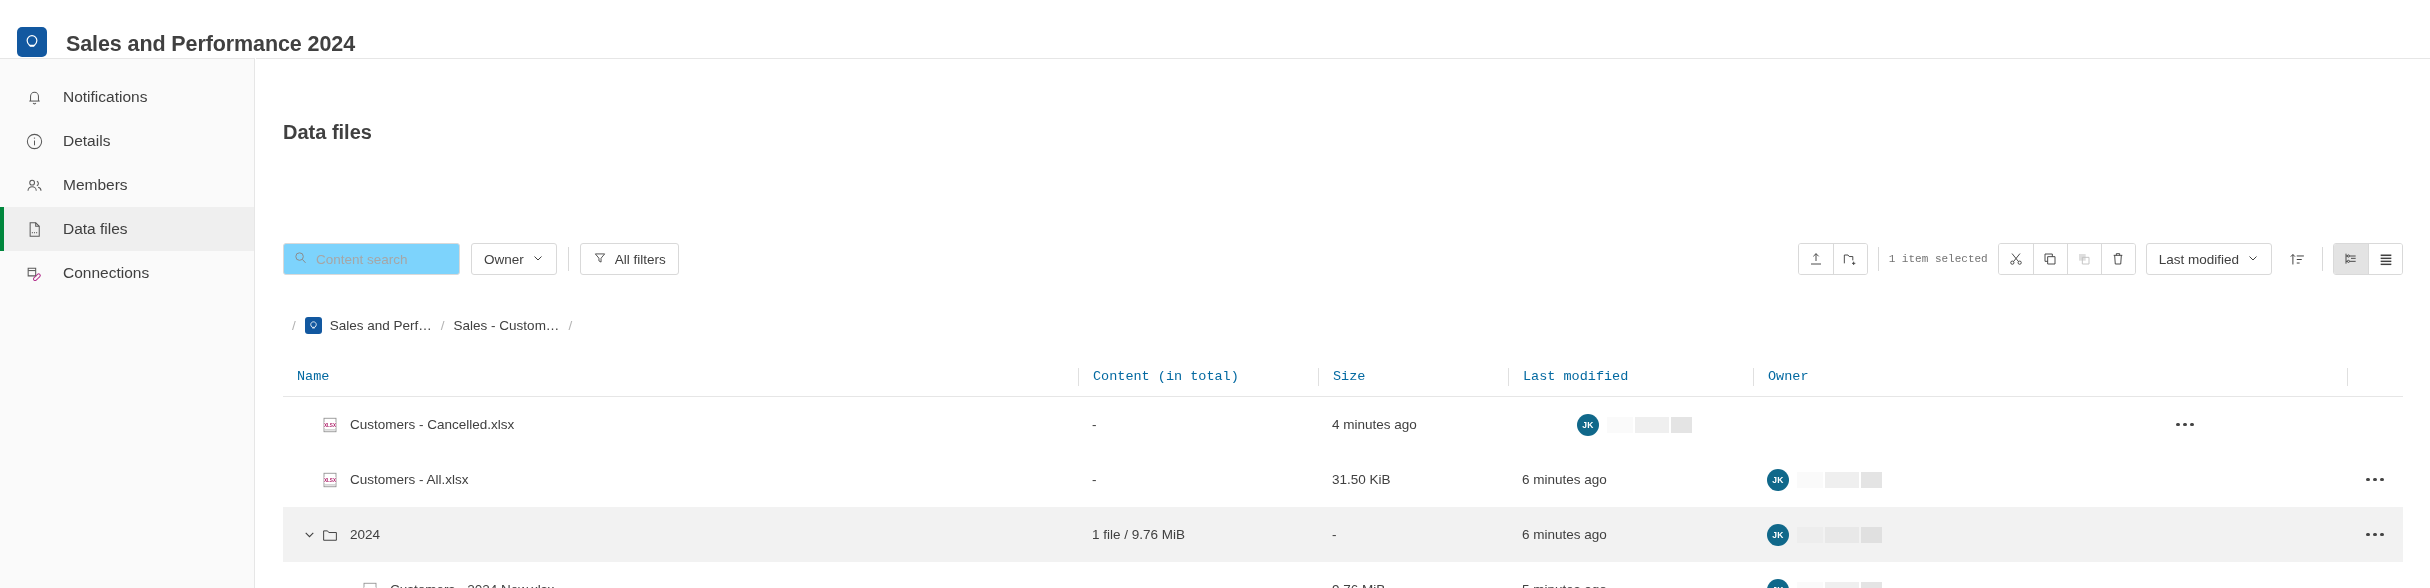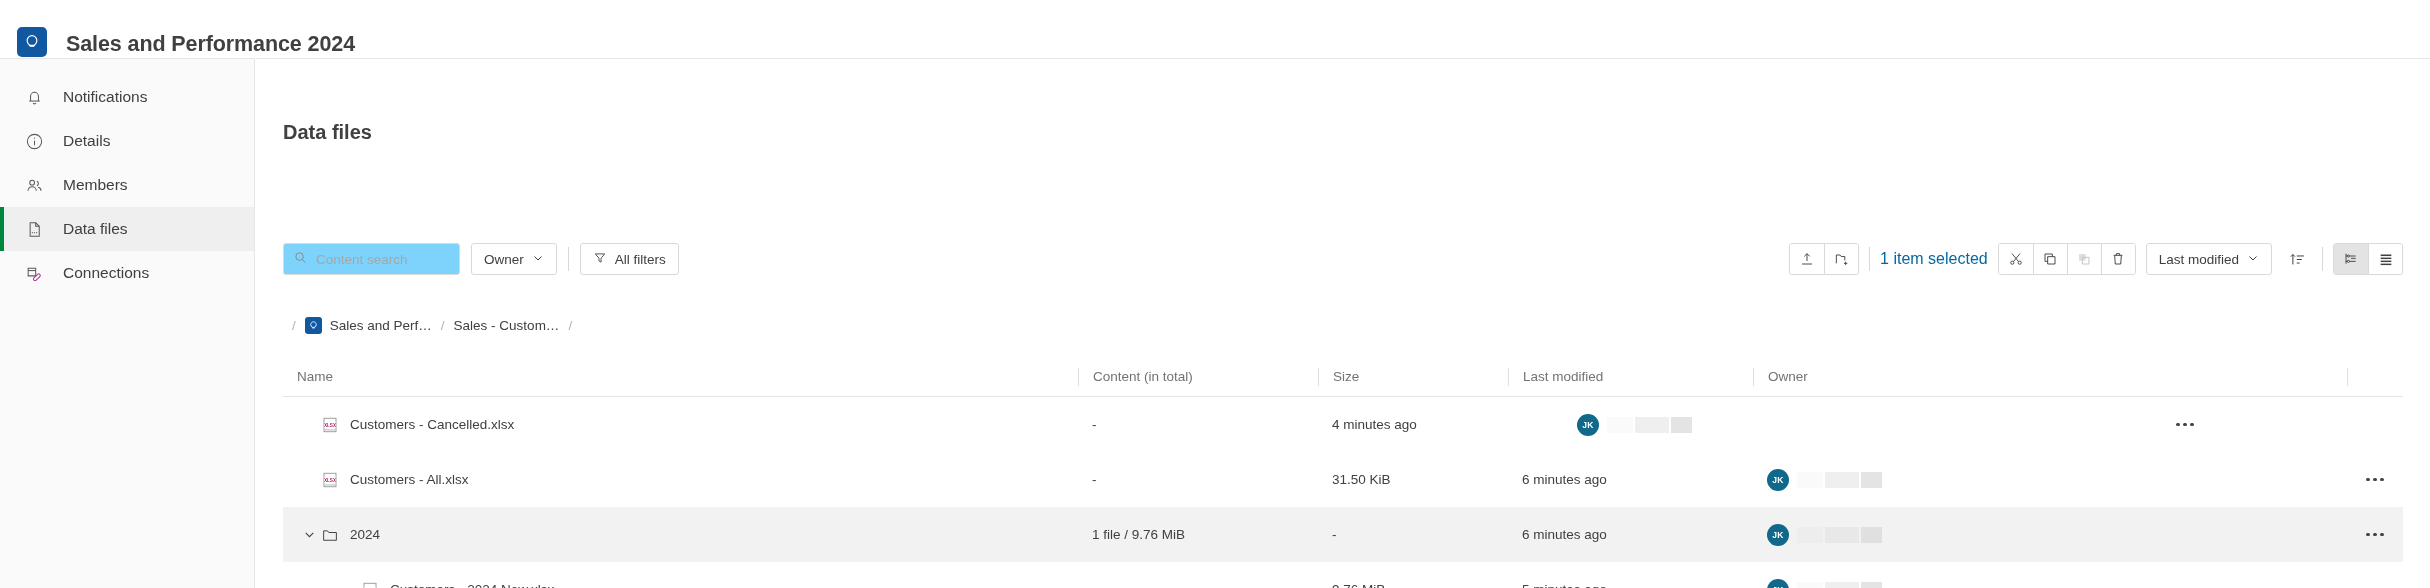--- a/index.html
+++ b/index.html
@@ -130,21 +130,21 @@
   }
   .icon-btn + .icon-btn { border-left: 1px solid #d9d9d9; }
   .icon-btn.disabled { color: #c2c2c2; cursor: default; }
   .icon-btn.selected { background: #e3e3e3; }
   .plain-icon {
     width: 30px; height: 30px;
     display: flex; align-items: center; justify-content: center;
     color: #404040; cursor: pointer;
   }
   .selected-label {
-    font-size: 16px; color: #0369a1; white-space: nowrap;
+    font-size: 11px; color: #737373; white-space: nowrap; font-family: Liberation Mono, monospace;
   }
 
   
   .breadcrumb {
     position: absolute; left: 27px; top: 253px;
     height: 26px;
     display: flex; align-items: center;
     font-size: 13.5px; color: #404040;
   }
   .crumb-sep { color: #b3b3b3; margin: 0 9px; }
@@ -158,21 +158,21 @@
 
   
   .table {
     position: absolute; left: 27px; top: 298px;
     width: 2120px;
   }
   .thead {
     display: flex; align-items: center;
     height: 40px;
     border-bottom: 1px solid #e6e6e6;
-    font-size: 13.5px; color: #737373;
+    font-size: 13.5px; color: #0369a1; font-family: Liberation Mono, monospace;
   }
   .th {
     padding-left: 14px;
     height: 18px;
     display: flex; align-items: center;
     border-left: 1px solid #e0e0e0;
     white-space: nowrap;
   }
   .th:first-child { border-left: none; padding-left: 14px; }
   .col-name    { width: 795px; }

